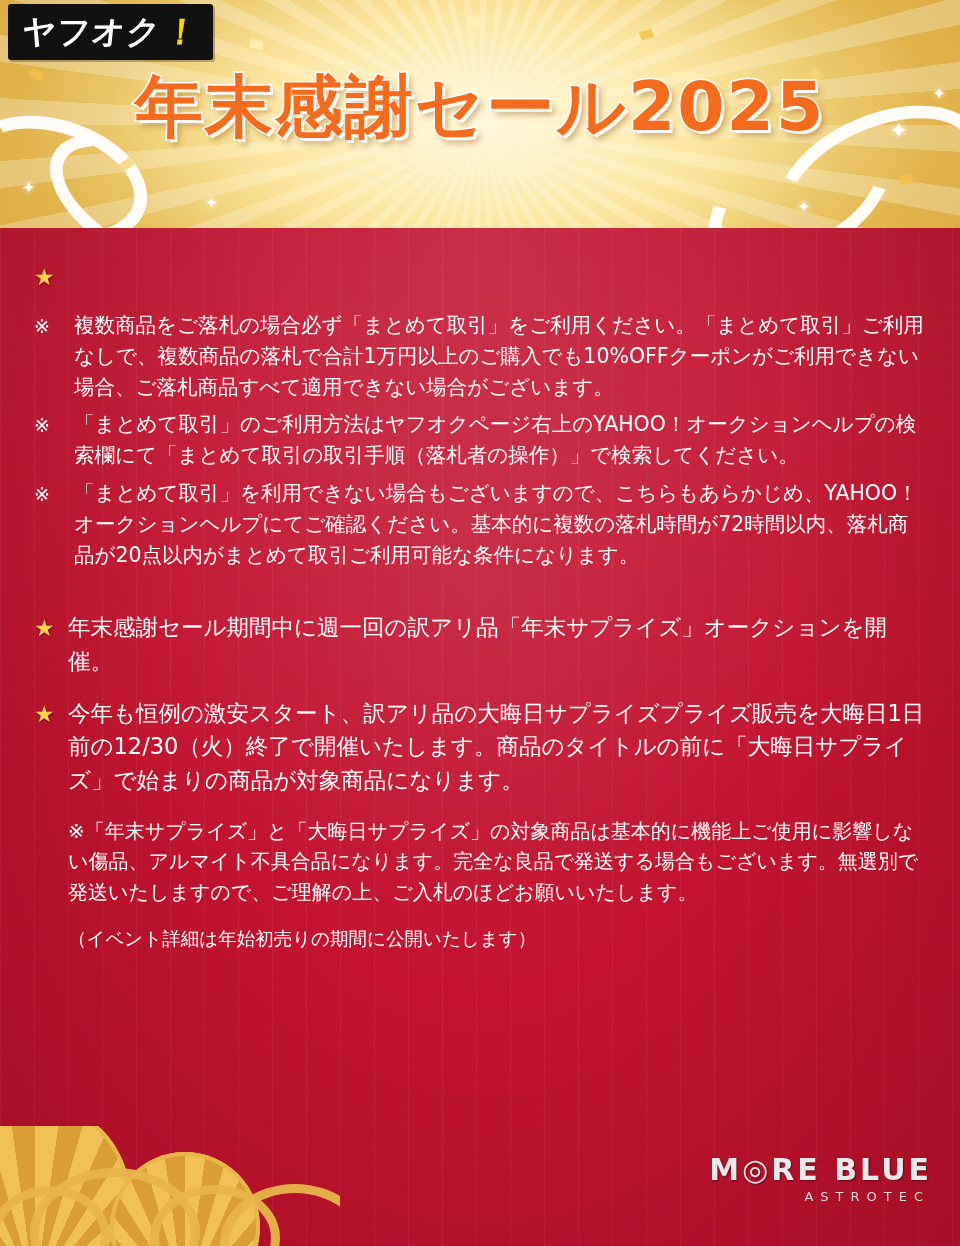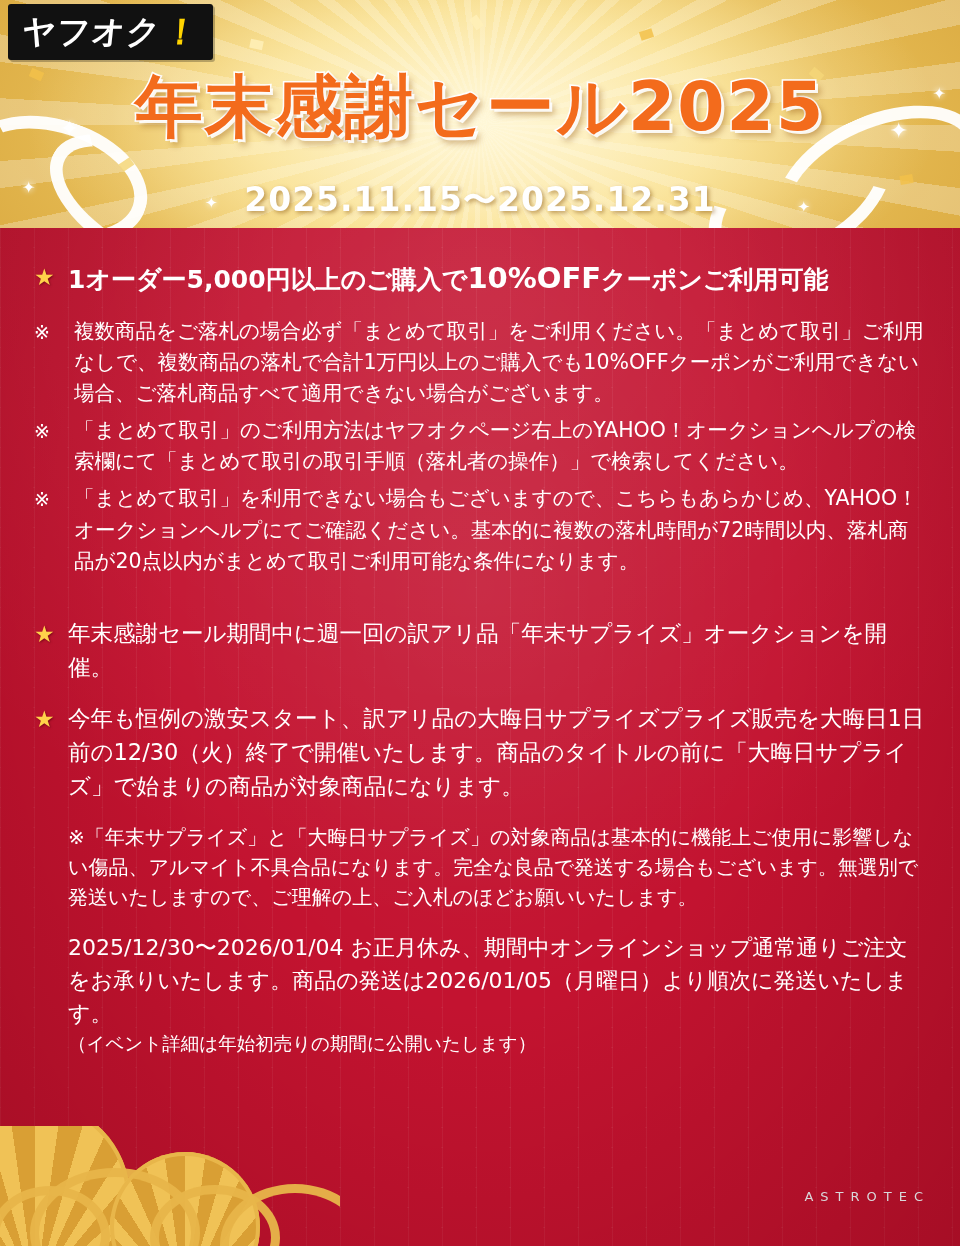--- a/index.html
+++ b/index.html
@@ -300,33 +300,29 @@
     <div class="sparkle" style="right:52px;top:120px;">✦</div>
     <div class="sparkle" style="right:14px;top:86px;font-size:16px;">✦</div>
     <div class="sparkle" style="right:150px;top:200px;font-size:15px;">✦</div>
 
     <div class="yahoo-logo">
       <span class="txt">ヤフオク</span>
         <span class="bang">！</span>
     </div>
 
     <div class="sale-title">年末感謝セール2025</div>
-    <div class="sale-period">2025.11.15〜2025.12.31</div>
   </div>
 
   <div class="body-area">
     <div class="vignette"></div>
 
     <div class="content">
 
       <div class="row">
         <div class="star">★</div>
-        <div class="txt-lg">
-          <span>1オーダー5,000円以上のご購入で</span><span class="emph">10%OFF</span><span>クーポンご利用可能</span>
-        </div>
       </div>
 
       <div class="gap-sm"></div>
 
       <div class="row">
         <div class="mark">※</div>
         <div class="txt-md">複数商品をご落札の場合必ず「まとめて取引」をご利用ください。「まとめて取引」ご利用なしで、複数商品の落札で合計1万円以上のご購入でも10%OFFクーポンがご利用できない場合、ご落札商品すべて適用できない場合がございます。</div>
       </div>
       <div class="row">
         <div class="mark">※</div>
@@ -354,33 +350,33 @@
       <div class="gap-sm"></div>
 
       <div class="row">
         <div style="width:34px;flex:0 0 auto;"></div>
         <div class="para">※「年末サプライズ」と「大晦日サプライズ」の対象商品は基本的に機能上ご使用に影響しない傷品、アルマイト不具合品になります。完全な良品で発送する場合もございます。無選別で発送いたしますので、ご理解の上、ご入札のほどお願いいたします。</div>
       </div>
 
       <div class="row sched">
         <div style="width:34px;flex:0 0 auto;"></div>
         <div>
-          <div>2025/12/30〜2026/01/04 お正月休み、期間中オンラインショップ通常通りご注文をお承りいたします。商品の発送は2026/01/05（月曜日）より順次に発送いたします。</div>
           <div class="small-note">（イベント詳細は年始初売りの期間に公開いたします）</div>
         </div>
       </div>
 
     </div>
 
     <div class="waves">
       <div class="fan" style="left:-60px; width:190px; height:190px;"></div>
       <div class="fan" style="left:110px; width:150px; height:150px; bottom:-56px;"></div>
       <div class="wave-arc" style="left:-10px; bottom:-40px; width:120px; height:100px;"></div>
       <div class="wave-arc" style="left:30px; bottom:-52px; width:170px; height:130px;"></div>
       <div class="wave-arc" style="left:150px; bottom:-44px; width:130px; height:105px;"></div>
       <div class="wave-arc" style="left:220px; bottom:-58px; width:150px; height:120px;"></div>
     </div>
 
     <div class="brand">
+      <div class="m1">M◎RE BLUE</div>
       <div class="m2">ASTROTEC</div>
     </div>
   </div>
 </div>
 
 </body></html>

